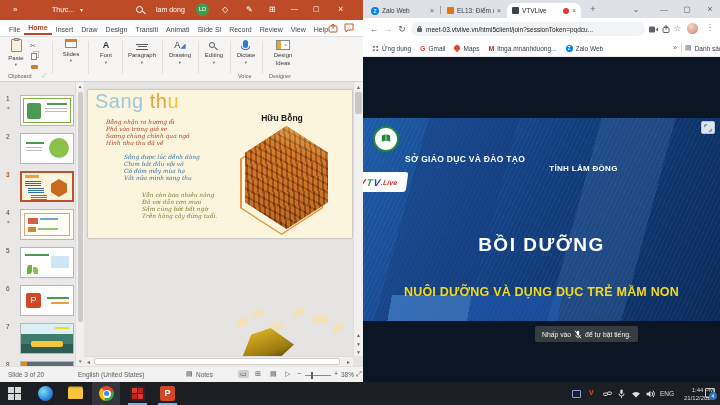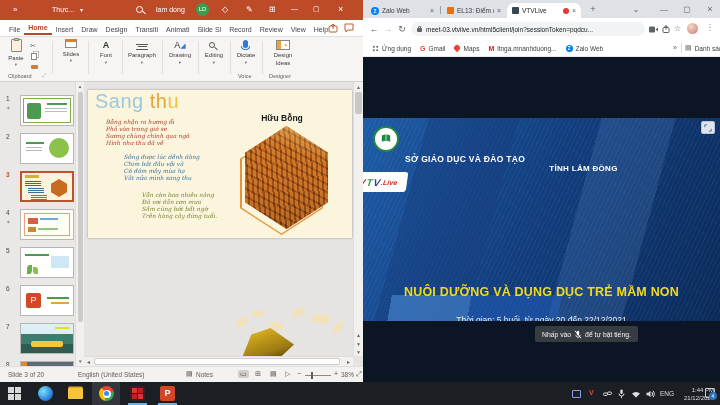--- a/index.html
+++ b/index.html
@@ -424,22 +424,22 @@
         <div class="bz ab" style="left:42px;top:10px">
           <div class="orgline" style="font-size:8.5px">SỞ GIÁO DỤC VÀ ĐÀO TẠO</div>
           <div class="orgline" style="font-size:8px;text-align:center">TỈNH LÂM ĐỒNG</div>
         </div>
         <div class="bz ab" style="right:14px;top:9px;width:58px;height:20px;background:#fff;border-radius:3px;transform:skewX(-8deg);display:flex;align-items:center;justify-content:center;gap:1px">
           <span style="font-style:italic;font-weight:bold;font-size:10px;color:#D92B21">V</span>
           <span style="font-style:italic;font-weight:bold;font-size:10px;color:#2E9E49">T</span>
           <span style="font-style:italic;font-weight:bold;font-size:10px;color:#2F3D96">V</span>
           <span style="font-style:italic;font-weight:bold;font-size:7px;color:#D92B21">.Live</span>
         </div>
+        <div class="ban-title bz">BỒI DƯỠNG</div>
         <div class="ban-sub bz" style="top:167px">NUÔI DƯỠNG VÀ DỤNG DỤC TRẺ MẦM NON</div>
-        <div class="ban-time bz">Thời gian: 5 buổi, từ ngày 20 đến 22/12/2021</div>
       </div>
       <div class="ab" style="right:5px;top:64px;width:14px;height:13px;border:1px solid #B8C4D6;border-radius:2px;background:rgba(240,244,250,.92);z-index:4;display:flex;align-items:center;justify-content:center">
         <svg width="8" height="8" viewBox="0 0 10 10">
             <path d="M1 4V1h3M9 6v3H6" fill="none" stroke="#44597A"></path>
           </svg>
       </div>
       <div class="toast">
         <span>Nhấp vào</span>
         <svg width="8" height="9" viewBox="0 0 10 12">
             <rect x="3.5" y="1" width="3" height="6" rx="1.5" fill="#fff"></rect>

